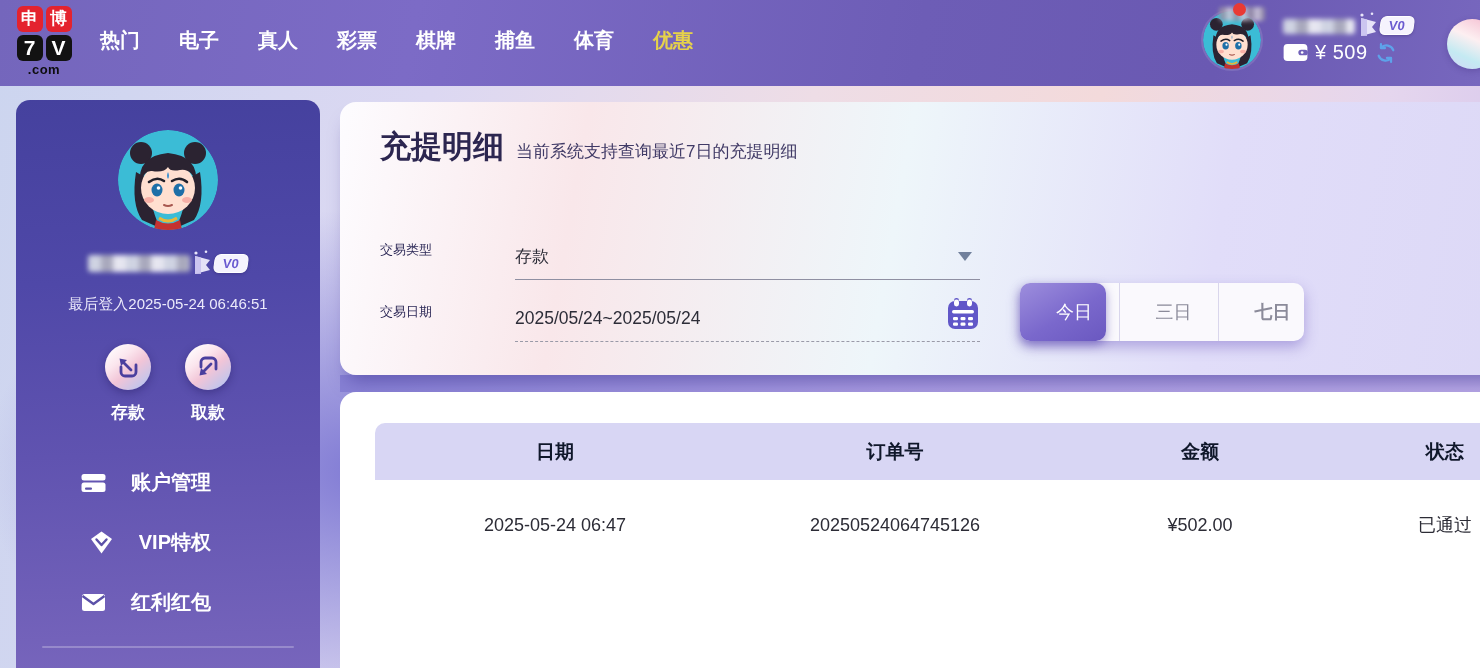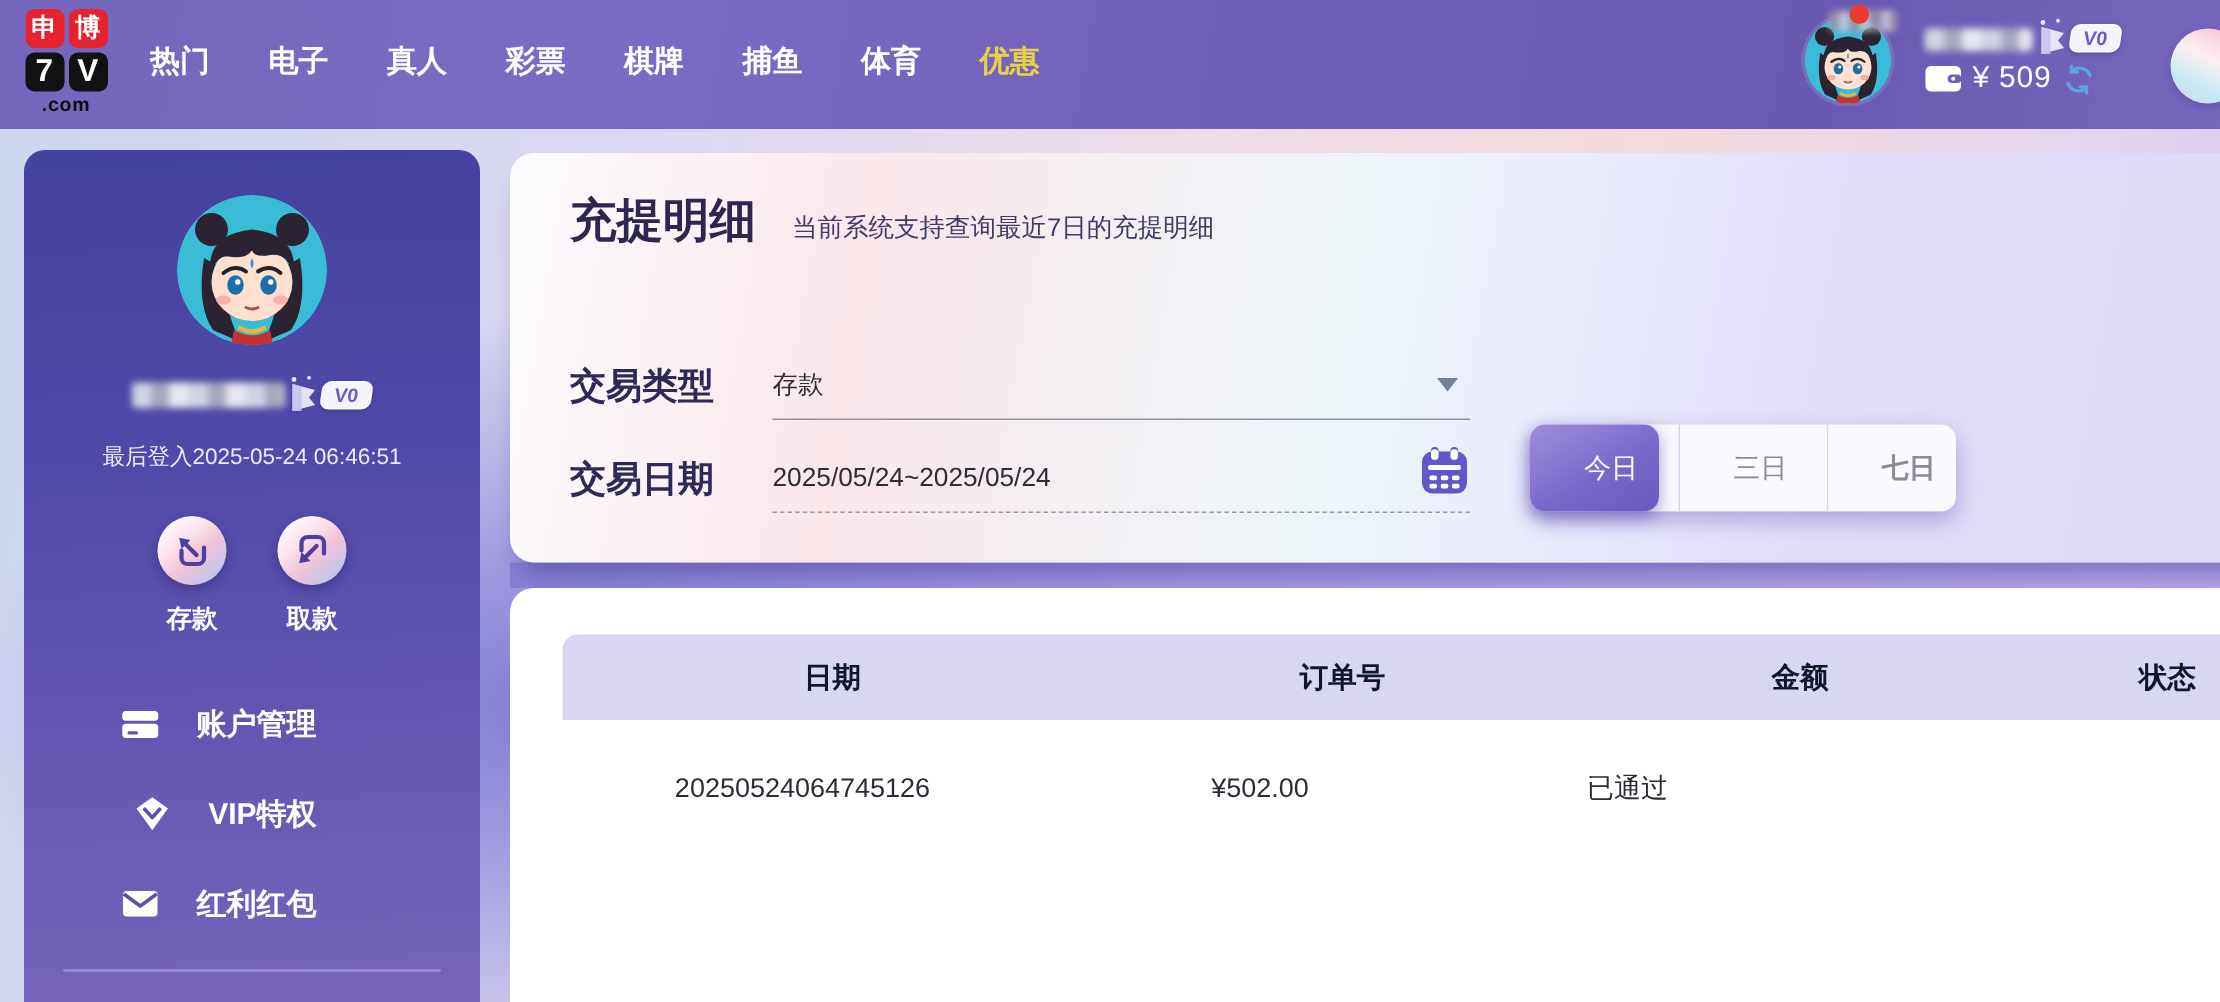--- a/index.html
+++ b/index.html
@@ -70,25 +70,25 @@
   .menu-item{height:60px;display:flex;align-items:center;gap:24px;cursor:pointer;justify-content:flex-end;}
   .menu-item .mi-icon{width:27px;height:27px;display:flex;align-items:center;justify-content:center;}
   .menu-item .mi-label{color:#fff;font-size:20px;font-weight:600;}
   .side-divider{position:absolute;left:26px;right:26px;top:546px;height:2px;border-radius:1px;background:rgba(255,255,255,.25);}
 
   
   .main{position:absolute;left:340px;top:102px;width:1205px;bottom:0;}
   .filter-card{position:relative;height:273px;border-radius:16px;
     background:linear-gradient(100deg,#fdfcff 0%,#f9e7ea 20%,#eef6fa 46%,#e1ddf9 72%,#dcd8f6 100%);
     box-shadow:0 14px 18px -8px rgba(66,56,150,.55);}
-  .title-row{position:absolute;left:40px;top:24px;display:flex;align-items:baseline;gap:24px;}
+  .title-row{position:absolute;left:40px;top:24px;display:flex;align-items:baseline;gap:12px;}
   .page-title{margin:0;font-size:31px;font-weight:800;color:#2c2650;}
   .page-subtitle{font-size:17px;font-weight:500;color:#403a66;}
 
-  .f-label{position:absolute;left:40px;font-size:24px;font-weight:700;color:#2e2a58;}
+  .f-label{position:absolute;left:40px;font-size:13px;font-weight:400;color:#2e2a58;}
   .f-label.type{top:139px;}
   .f-label.date{top:201px;}
   .field{position:absolute;left:175px;width:465px;height:47px;display:flex;align-items:center;
     font-size:17px;color:#2d2d38;cursor:pointer;}
   .field.type{top:131px;border-bottom:1px solid #8f8fa2;}
   .field.date{top:193px;border-bottom:1px dashed #9a9aa8;font-size:17.5px;}
   .caret{position:absolute;right:8px;top:19px;width:0;height:0;
     border:7px solid transparent;border-top:9px solid #71809c;}
   .cal{position:absolute;right:0;top:2px;line-height:0;}
 
@@ -329,18 +329,19 @@
   <div class="gap-band"></div>
 
   <section class="table-card">
     <div class="thead">
       <span class="th c1">日期</span>
       <span class="th c2">订单号</span>
       <span class="th c3">金额</span>
       <span class="th c4">状态</span>
     </div>
     <div class="trow">
+      <span class="td c1">2025-05-24 06:47</span>
       <span class="td c2">20250524064745126</span>
       <span class="td c3">¥502.00</span>
       <span class="td c4">已通过</span>
     </div>
   </section>
 </main>
 
 </body></html>

